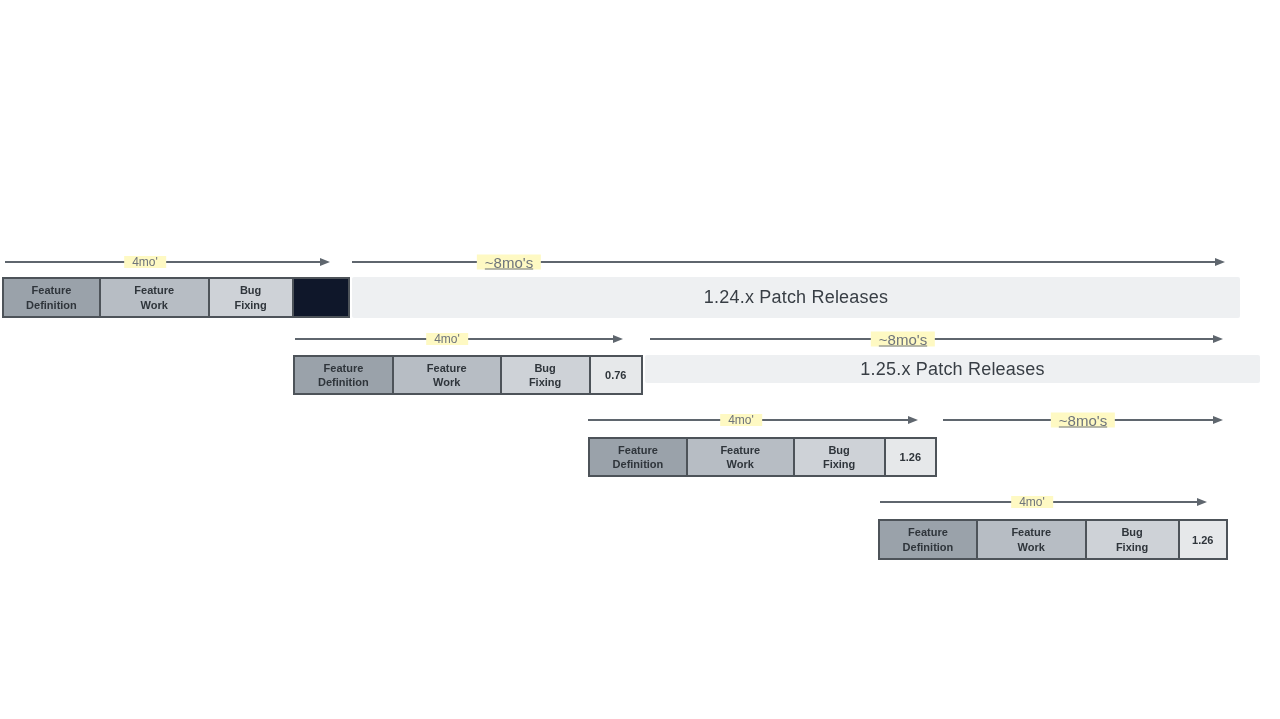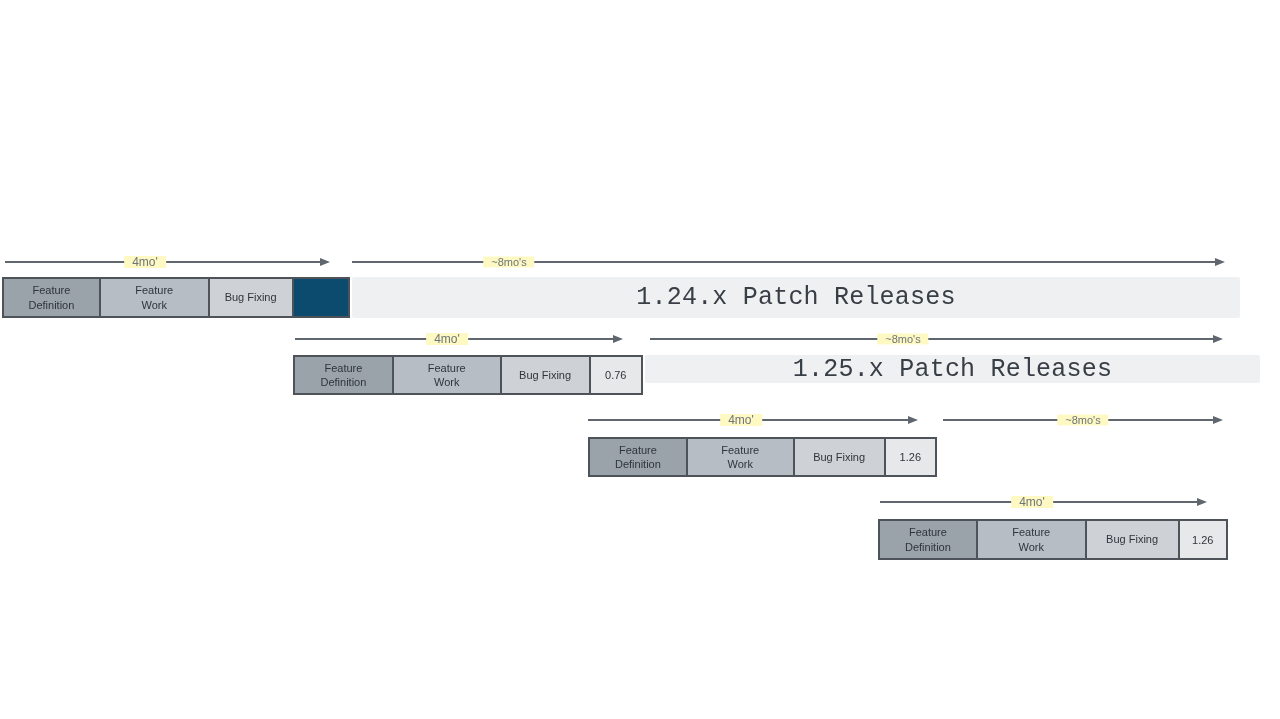--- a/index.html
+++ b/index.html
@@ -45,29 +45,30 @@
     position: absolute;
     top: 50%;
     transform: translate(-50%, -50%);
     background: #fef9c3;
     padding: 0 8px;
     white-space: nowrap;
     color: var(--label-text, #6e747b);
     font-size: 12px;
     line-height: 1;
   }
-  .arrow-label.small { font-size: 11px; }
+  .arrow-label.small { font-size: 15px; text-decoration: underline; }
 
   
   .phase-bar {
     position: absolute;
     display: flex;
     box-sizing: border-box;
     border: 2px solid var(--border, #4d5359);
-    background: #0c4a6e;
+    background: #0f172a;
+    font-weight: bold;
   }
   .seg {
     box-sizing: border-box;
     display: flex;
     align-items: center;
     justify-content: center;
     text-align: center;
     border-right: 2px solid var(--border, #4d5359);
     color: var(--phase-text, #2f353b);
     font-size: 11px;
@@ -86,25 +87,24 @@
   }
 
   
   .patch-bar {
     position: absolute;
     display: flex;
     align-items: center;
     justify-content: center;
     background: var(--patch-bar, #eef0f2);
     color: var(--patch-text, #383e45);
-    font-size: 25px;
+    font-size: 18px;
     letter-spacing: 0.2px;
     white-space: nowrap;
     border-radius: 2px;
-    font-family: Liberation Mono, monospace;
   }
 </style>
 </head>
 <body>
 
 <div class="canvas">
 
   <div class="arrow" style="left:5px; top:253px; width:325px;">
     <span class="arrow-line"></span>
     <span class="arrow-head"></span>

